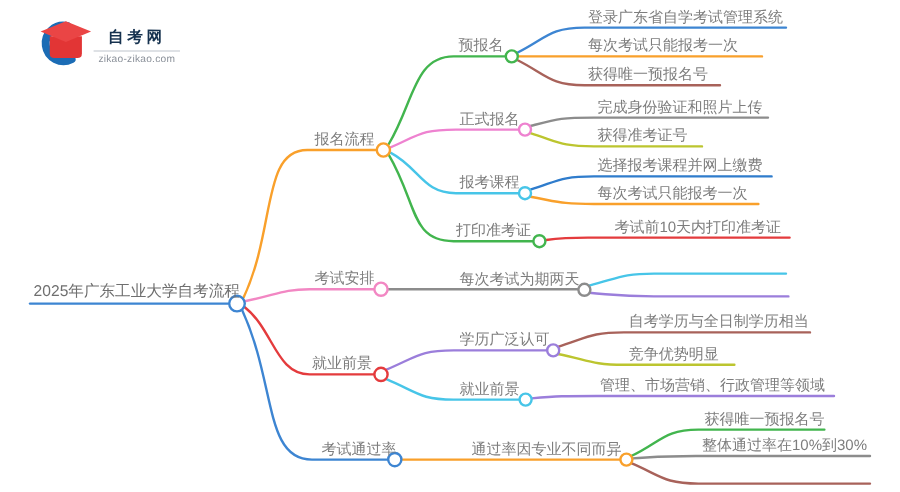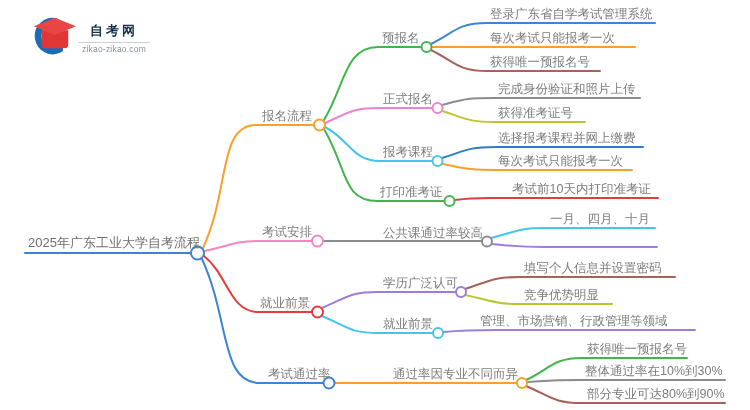--- a/index.html
+++ b/index.html
@@ -109,34 +109,32 @@
 
   <div class="lbl" style="left:262px;top:109px">报名流程</div>
   <div class="lbl" style="left:262px;top:225px">考试安排</div>
   <div class="lbl" style="left:260px;top:296px">就业前景</div>
   <div class="lbl" style="left:268px;top:367px">考试通过率</div>
 
   <div class="lbl" style="left:382px;top:31px">预报名</div>
   <div class="lbl" style="left:383px;top:92px">正式报名</div>
   <div class="lbl" style="left:383px;top:145px">报考课程</div>
   <div class="lbl" style="left:380px;top:185px">打印准考证</div>
-  <div class="lbl" style="left:383px;top:226px">公共课通过率较高</div>
+  <div class="lbl" style="left:383px;top:226px">每次考试为期两天</div>
   <div class="lbl" style="left:383px;top:276px">学历广泛认可</div>
   <div class="lbl" style="left:383px;top:317px">就业前景</div>
   <div class="lbl" style="left:393px;top:367px">通过率因专业不同而异</div>
 
   <div class="lbl" style="left:490px;top:7px">登录广东省自学考试管理系统</div>
   <div class="lbl" style="left:490px;top:31px">每次考试只能报考一次</div>
   <div class="lbl" style="left:490px;top:55px">获得唯一预报名号</div>
   <div class="lbl" style="left:498px;top:82px">完成身份验证和照片上传</div>
   <div class="lbl" style="left:498px;top:106px">获得准考证号</div>
   <div class="lbl" style="left:498px;top:154px">每次考试只能报考一次</div>
   <div class="lbl" style="left:498px;top:131px">选择报考课程并网上缴费</div>
   <div class="lbl" style="left:512px;top:182px">考试前10天内打印准考证</div>
-  <div class="lbl" style="left:550px;top:212px">一月、四月、十月</div>
-  <div class="lbl" style="left:524px;top:261px">填写个人信息并设置密码</div>
+  <div class="lbl" style="left:524px;top:261px">自考学历与全日制学历相当</div>
   <div class="lbl" style="left:524px;top:288px">竞争优势明显</div>
-  <div class="lbl" style="left:480px;top:314px">管理、市场营销、行政管理等领域</div>
+  <div class="lbl" style="left:500px;top:314px">管理、市场营销、行政管理等领域</div>
   <div class="lbl" style="left:587px;top:342px">获得唯一预报名号</div>
   <div class="lbl" style="left:585px;top:364px">整体通过率在10%到30%</div>
-  <div class="lbl" style="left:587px;top:387px">部分专业可达80%到90%</div>
 
 </div>
 
 </body></html>

